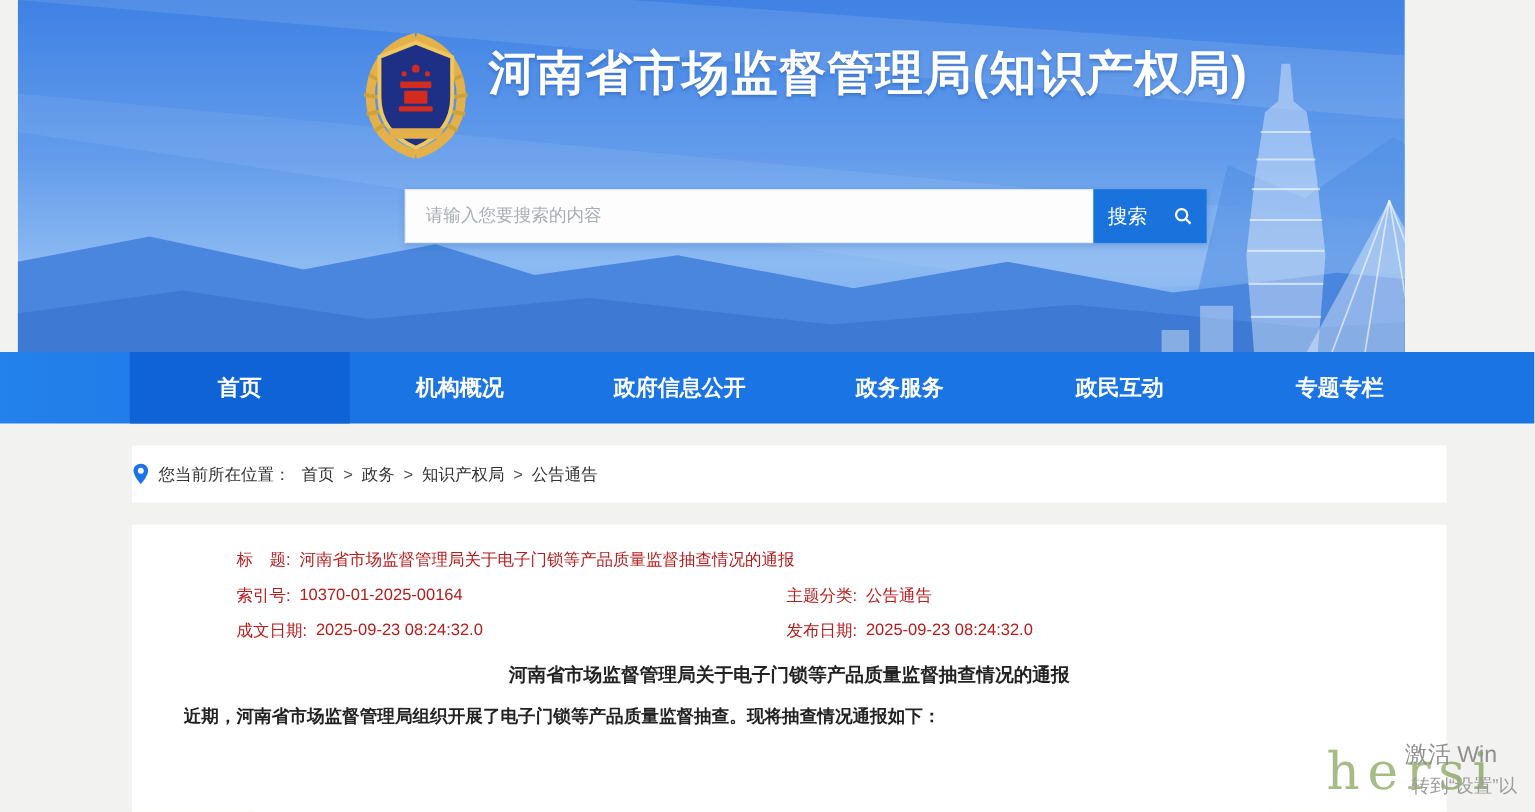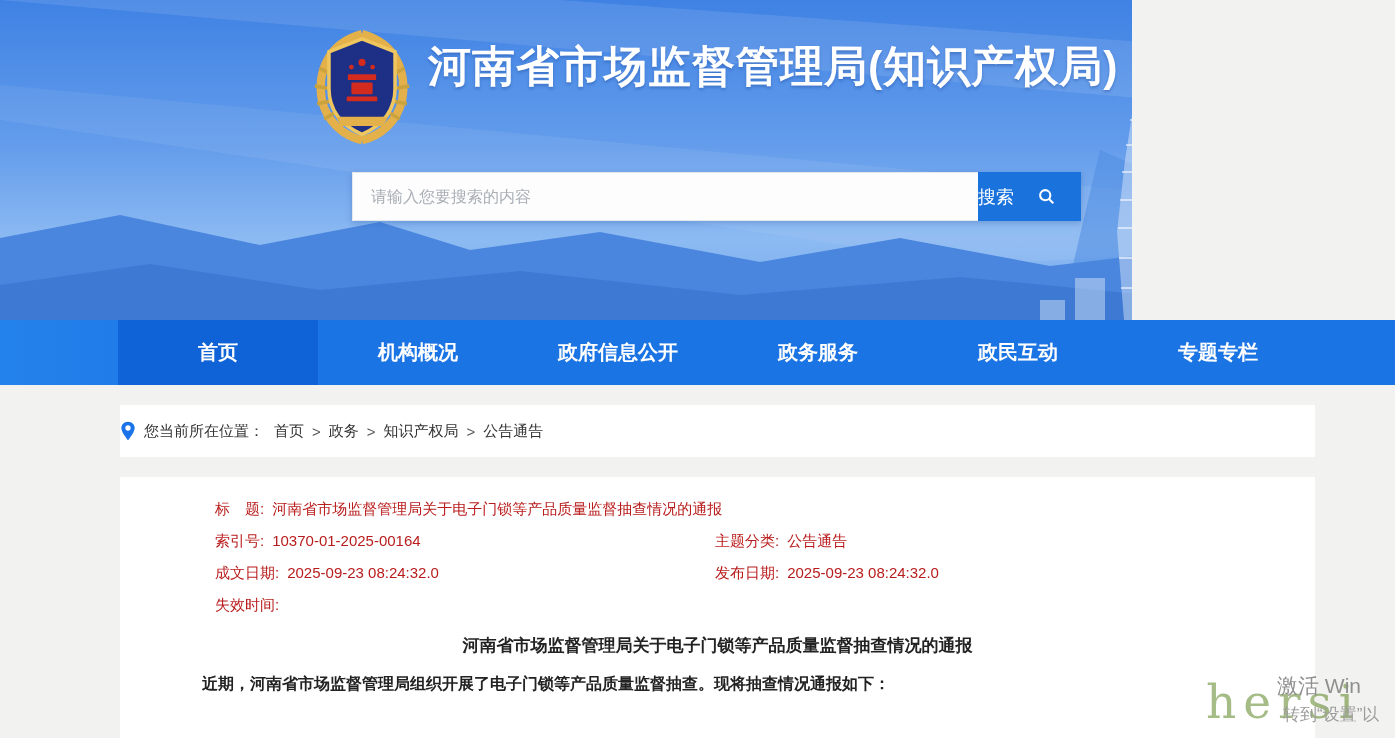--- a/index.html
+++ b/index.html
@@ -4,21 +4,21 @@
 <style>
   * { margin:0; padding:0; box-sizing:border-box; }
   html,body { width:1395px; height:738px; overflow:hidden; }
   body {
     font-family:"Liberation Sans","DejaVu Sans",sans-serif;
     background:#f2f2f0;
     position:relative;
   }
 
   
-  .header { position:absolute; left:0; top:0; width:1132px; height:320px; overflow:hidden; }
+  .header { position:absolute; left:16px; top:0; width:1261px; height:320px; overflow:hidden; }
   .header-bg { position:absolute; left:0; top:0; width:1395px; height:320px; }
   .logo { position:absolute; left:303px; top:26px; width:118px; height:120px; }
   .site-title {
     position:absolute; left:428px; top:38px; width:720px;
     font-size:43px; font-weight:bold; color:#ffffff; letter-spacing:1px;
     text-shadow:0 2px 3px rgba(20,60,140,.35); white-space:nowrap;
   }
   .site-subtitle {
     position:absolute; left:431px; top:111px; width:720px;
     font-size:15px; color:#ffffff; white-space:nowrap; letter-spacing:.2px;
@@ -28,21 +28,21 @@
     display:flex; box-shadow:0 2px 6px rgba(20,60,140,.25);
   }
   .search-input {
     flex:1; height:49px; border:1px solid #e3e8ef; border-right:none;
     background:#fdfdfd; padding:0 18px; font-size:16px; color:#333; outline:none;
     font-family:inherit;
   }
   .search-input::placeholder { color:#a9aeb6; }
   .search-btn {
     width:103px; height:49px; border:none; background:#1a73dd; color:#fff;
-    font-size:18px; cursor:pointer; display:flex; align-items:center; justify-content:flex-start;
+    font-size:18px; cursor:pointer; display:flex; align-items:center; justify-content:center;
     gap:24px; font-family:inherit;
   }
   .search-btn svg { width:17px; height:17px; }
 
   
   .nav {
     position:absolute; left:0; top:320px; width:1395px; height:65px;
     background:linear-gradient(90deg,#2482ec 0%,#1b74e3 20%,#1b74e3 100%);
     display:flex; padding-left:118px;
   }
@@ -72,21 +72,21 @@
   .meta-row { display:flex; height:32px; align-items:center; }
   .meta-cell { display:flex; }
   .meta-cell.left { width:500px; }
   .meta-label { white-space:pre; }
   .meta-value { margin-left:8px; }
 
   .article-title {
     margin-top:13px; text-align:center; font-size:17px; font-weight:bold; color:#222;
   }
   .article-para {
-    margin-top:15px; padding:0 82px; font-size:16px; font-weight:600; color:#222;
+    margin-top:15px; padding:0 47px; font-size:16px; font-weight:600; color:#222;
     line-height:24px;
   }
 
   
   .wm-red {
     position:absolute; left:1206px; top:674px; font-family:"DejaVu Serif",serif;
     font-size:47px; color:#4d7c0f; opacity:.5; letter-spacing:7px; white-space:nowrap;
     z-index:5; pointer-events:none;
   }
   .wm-line1 {
@@ -242,24 +242,20 @@
     <div class="meta-row">
       <span class="meta-cell left">
         <span class="meta-label">成文日期:</span>
         <span class="meta-value">2025-09-23 08:24:32.0</span>
       </span>
       <span class="meta-cell">
         <span class="meta-label">发布日期:</span>
         <span class="meta-value">2025-09-23 08:24:32.0</span>
       </span>
     </div>
-    <div class="meta-row">
-      <span class="meta-label">失效时间:</span>
-      <span class="meta-value"></span>
-    </div>
   </div>
 
   <div class="article-title">河南省市场监督管理局关于电子门锁等产品质量监督抽查情况的通报</div>
   <div class="article-para">近期，河南省市场监督管理局组织开展了电子门锁等产品质量监督抽查。现将抽查情况通报如下：</div>
 
 </div>
 
 <div class="wm-red">hersi</div>
 <div class="wm-line1">激活 Win</div>
 <div class="wm-line2">转到“设置”以</div>

